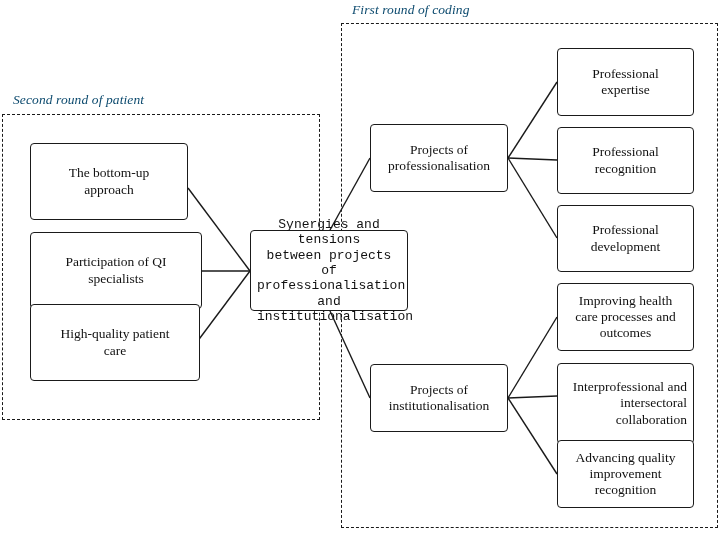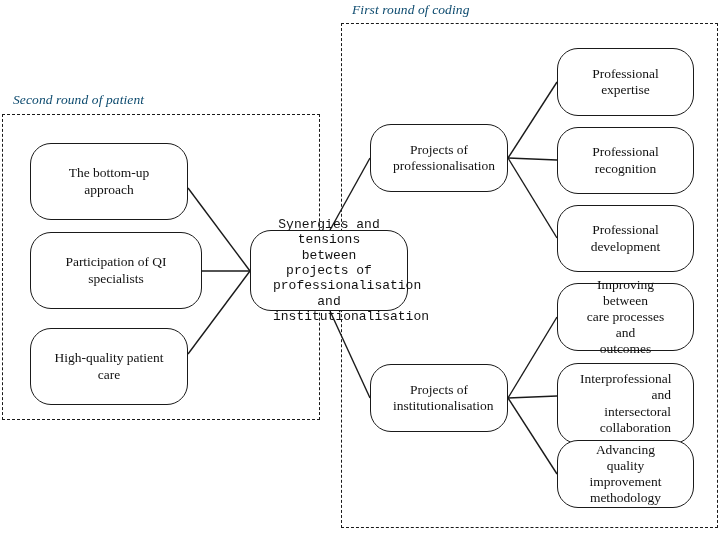--- a/index.html
+++ b/index.html
@@ -35,30 +35,30 @@
     font-style: italic;
     font-size: 13.5px;
     color: #0c4a6e;
     white-space: nowrap;
     letter-spacing: 0.1px;
   }
   .node {
     position: absolute;
     box-sizing: border-box;
     border: 1.4px solid #1a1a1a;
-    border-radius: 21px;
+    border-radius: 4px;
     background: #ffffff;
     display: flex;
     align-items: center;
     justify-content: center;
     text-align: center;
     color: #111111;
     font-size: 13.5px;
     line-height: 1.2;
-    padding: 2px 22px;
+    padding: 2px 6px;
   }
   .node .node-text {
     display: block;
     width: 100%;
     white-space: pre-line;
   }
   .node.center {
     font-size: 13px;
     line-height: 1.18;
   }
@@ -90,21 +90,21 @@
     </div>
   <div id="nodes-layer">
       <div class="node" style="left: 30px; top: 143px; width: 158px; height: 77px;">
         <span class="node-text">The bottom-up
 approach</span>
       </div>
       <div class="node" style="left: 30px; top: 232px; width: 172px; height: 77px;">
         <span class="node-text">Participation of QI
 specialists</span>
       </div>
-      <div class="node" style="left: 30px; top: 328px; width: 158px; height: 77px;">
+      <div class="node" style="left: 30px; top: 304px; width: 170px; height: 77px;">
         <span class="node-text">High-quality patient
 care</span>
       </div>
       <div class="node center" style="left: 250px; top: 230px; width: 158px; height: 81px; font-family: Liberation Mono, monospace;">
         <span class="node-text">Synergies and tensions
 between projects of
 professionalisation and
 institutionalisation</span>
       </div>
       <div class="node" style="left: 370px; top: 124px; width: 138px; height: 68px;">
@@ -121,29 +121,29 @@
       </div>
       <div class="node" style="left: 557px; top: 127px; width: 137px; height: 67px;">
         <span class="node-text">Professional
 recognition</span>
       </div>
       <div class="node" style="left: 557px; top: 205px; width: 137px; height: 67px;">
         <span class="node-text">Professional
 development</span>
       </div>
       <div class="node" style="left: 557px; top: 283px; width: 137px; height: 68px;">
-        <span class="node-text">Improving between
+        <span class="node-text">Improving health
 care processes and
 outcomes</span>
       </div>
       <div class="node" style="left: 557px; top: 363px; width: 137px; height: 81px; text-align: right;">
         <span class="node-text">Interprofessional and
 intersectoral
 collaboration</span>
       </div>
       <div class="node" style="left: 557px; top: 440px; width: 137px; height: 68px;">
         <span class="node-text">Advancing quality
 improvement
-methodology</span>
+recognition</span>
       </div>
     </div>
 
 </div>
 
 </body></html>

